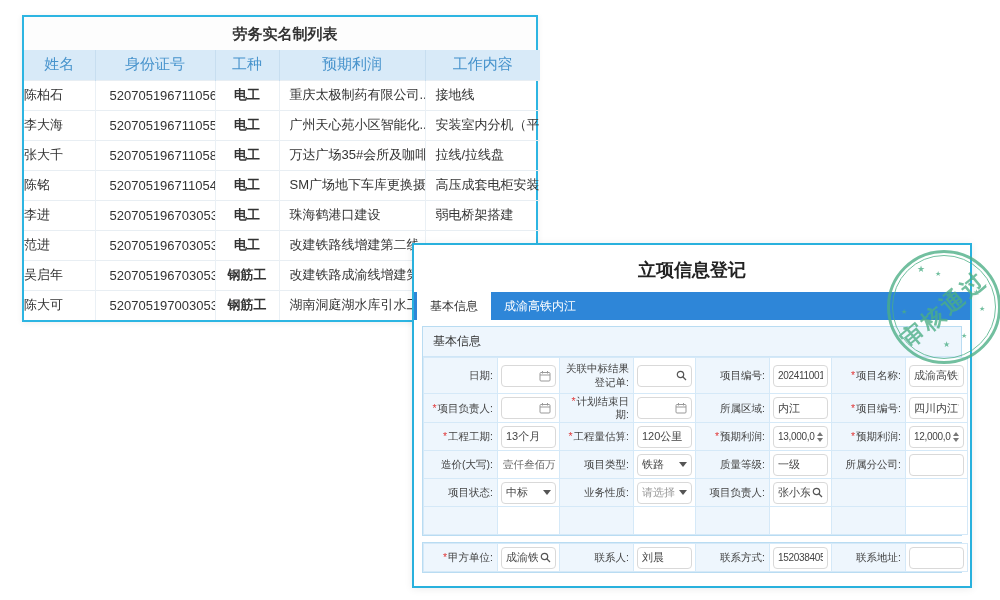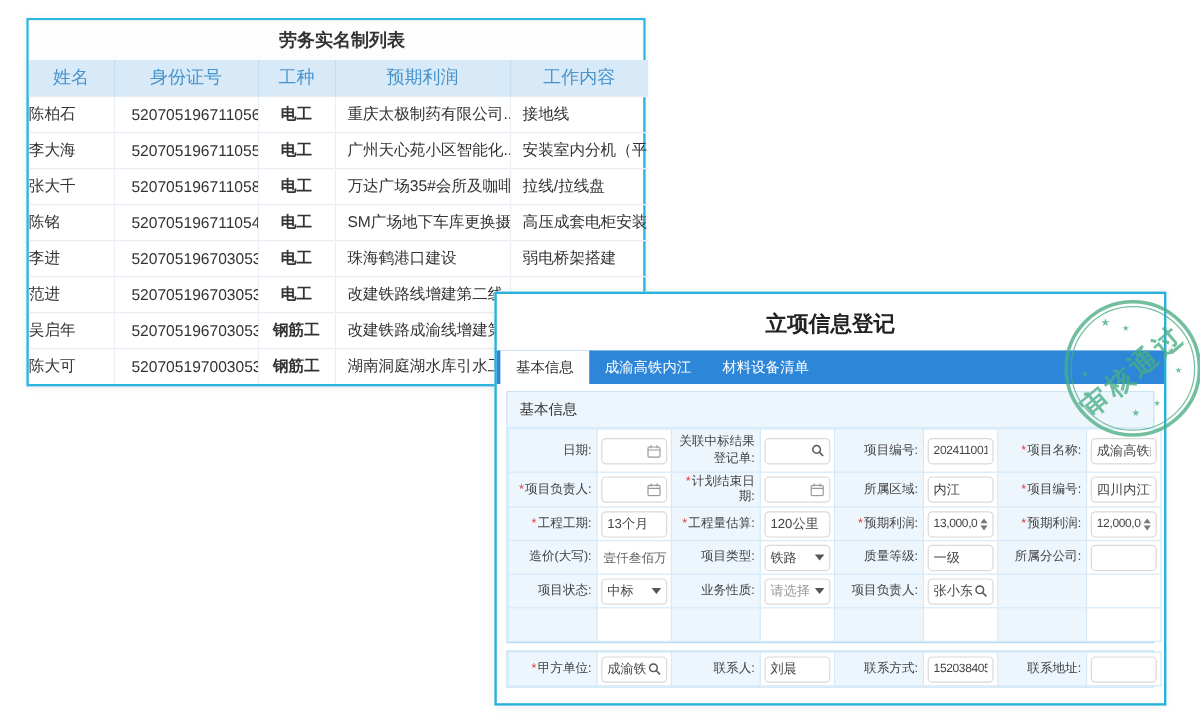--- a/index.html
+++ b/index.html
@@ -151,21 +151,20 @@
     </tbody>
   </table>
 </div>
 
 <div class="panel-right">
   <div class="pr-title">立项信息登记</div>
 
   <div class="tabs">
     <div class="tab active">基本信息</div>
     <div class="tab">成渝高铁内江</div>
-    <div class="tab">材料设备清单</div>
   </div>
 
   <div class="section">
     <div class="sec-header">基本信息</div>
     <table class="grid">
       <colgroup>
           <col class="cl">
           <col class="cv">
           <col class="cl">
           <col class="cv">

